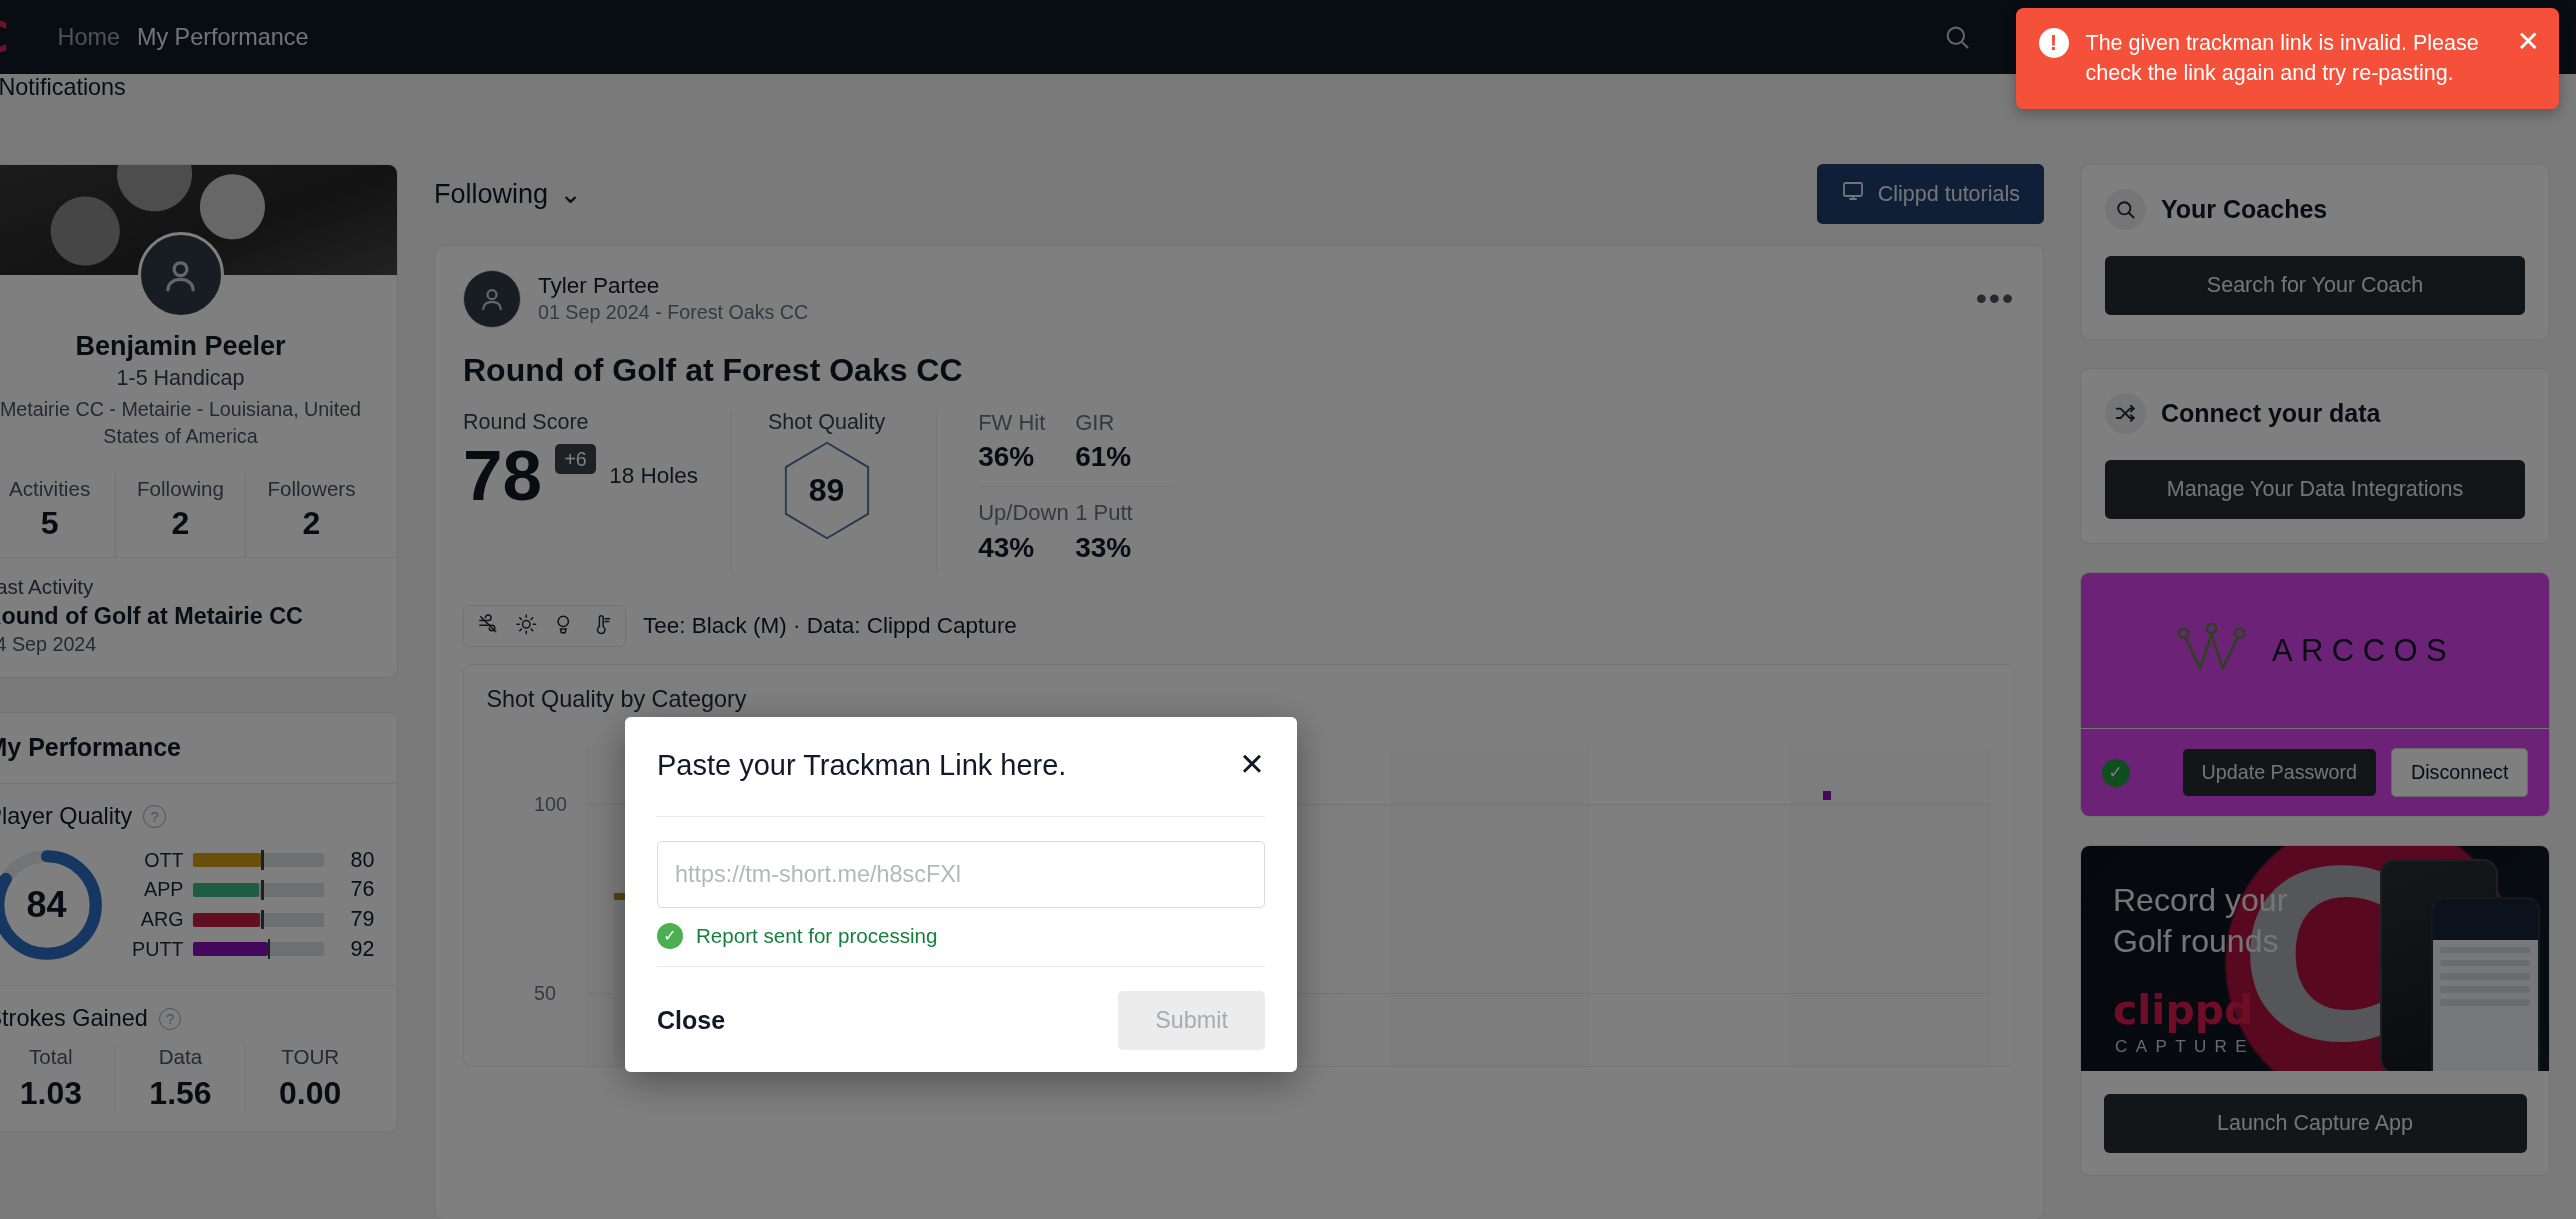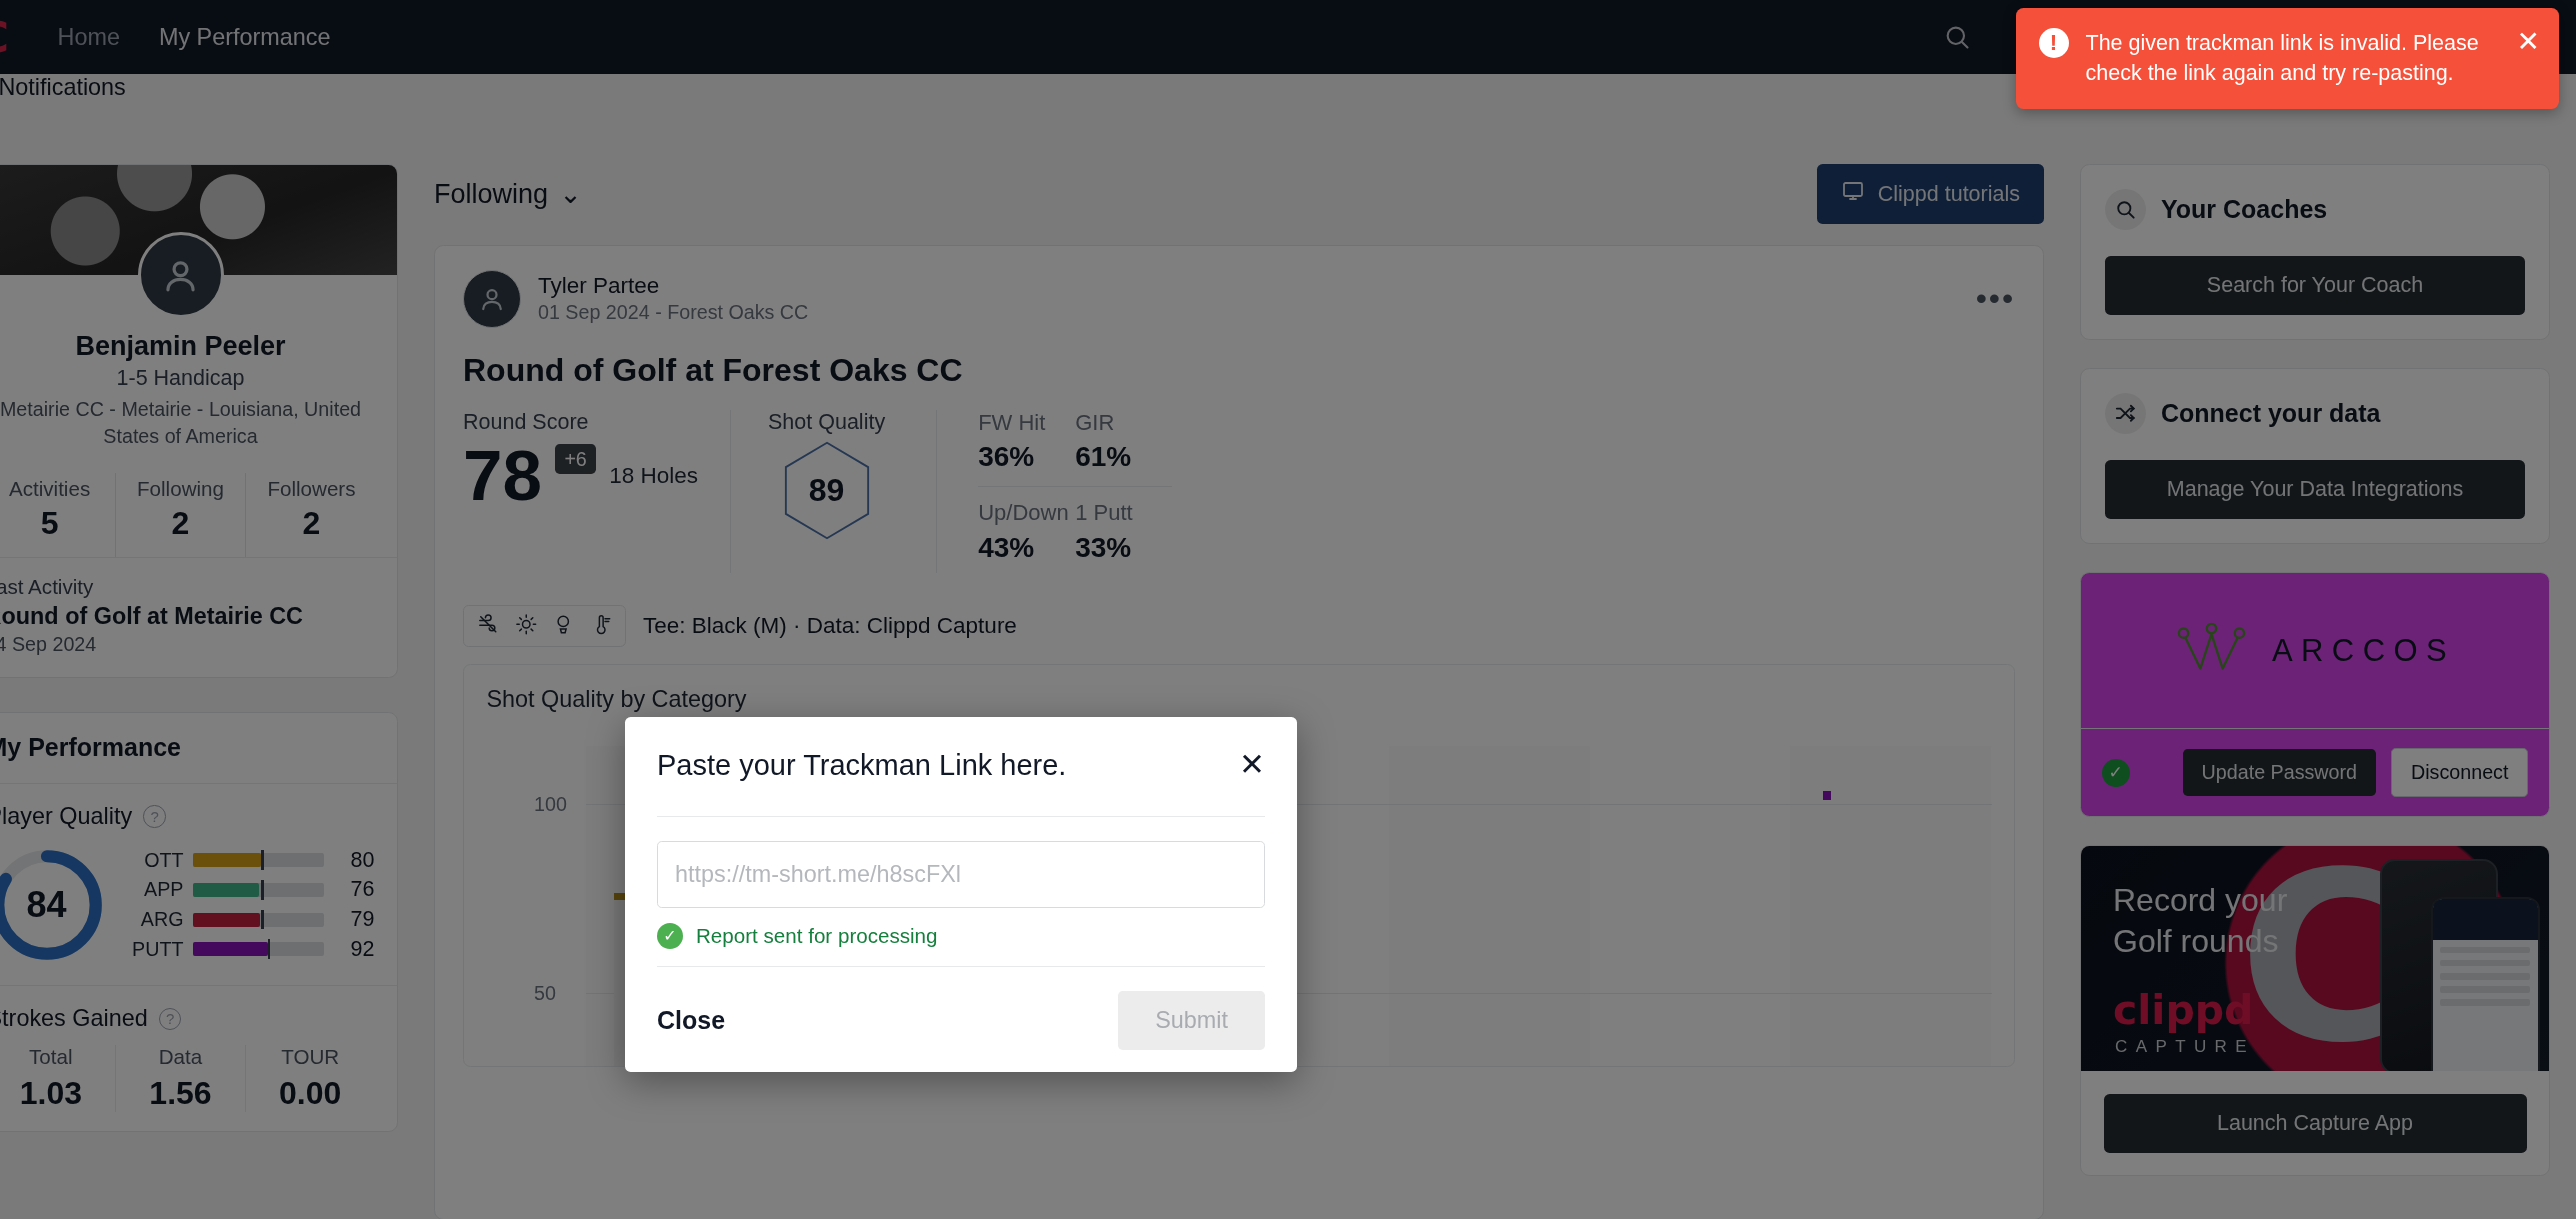--- a/index.html
+++ b/index.html
@@ -23,21 +23,21 @@
     position: absolute; top: 0; left: 0; right: 0; height: 74px;
     background: #111827;
     display: flex; align-items: center;
     z-index: 10;
   }
   .brand-logo {
     width: 43px; margin-left: -22.5px; font-size: 43px; font-weight: bold;
     color: #d6244a; line-height: 1; letter-spacing: -1.9px;
     font-family: "DejaVu Sans", sans-serif;
   }
-  .nav-links { display: flex; align-items: center; gap: 39px; margin-left: 37px; text-align: right; }
+  .nav-links { display: flex; align-items: center; gap: 17px; margin-left: 37px; text-align: right; }
   .nav-link { color: #9ca3af; font-size: 23.4px; }
   .nav-link.active { color: #e5e7eb; }
   .nav-right { margin-left: auto; display: flex; align-items: center; gap: 43px; padding-right: 281px; }
   .nav-icon { color: #c3c7cd; display: flex; align-items: center; }
   .nav-icon-group { display: flex; align-items: center; gap: 5.6px; color: #c3c7cd; }
   .caret { font-size: 16px; color: #c3c7cd; }
   .avatar-ring {
     width: 41px; height: 41px; border-radius: 50%;
     border: 1.9px solid #6b7280; display: flex; align-items: center; justify-content: center;
     color: #c3c7cd;

